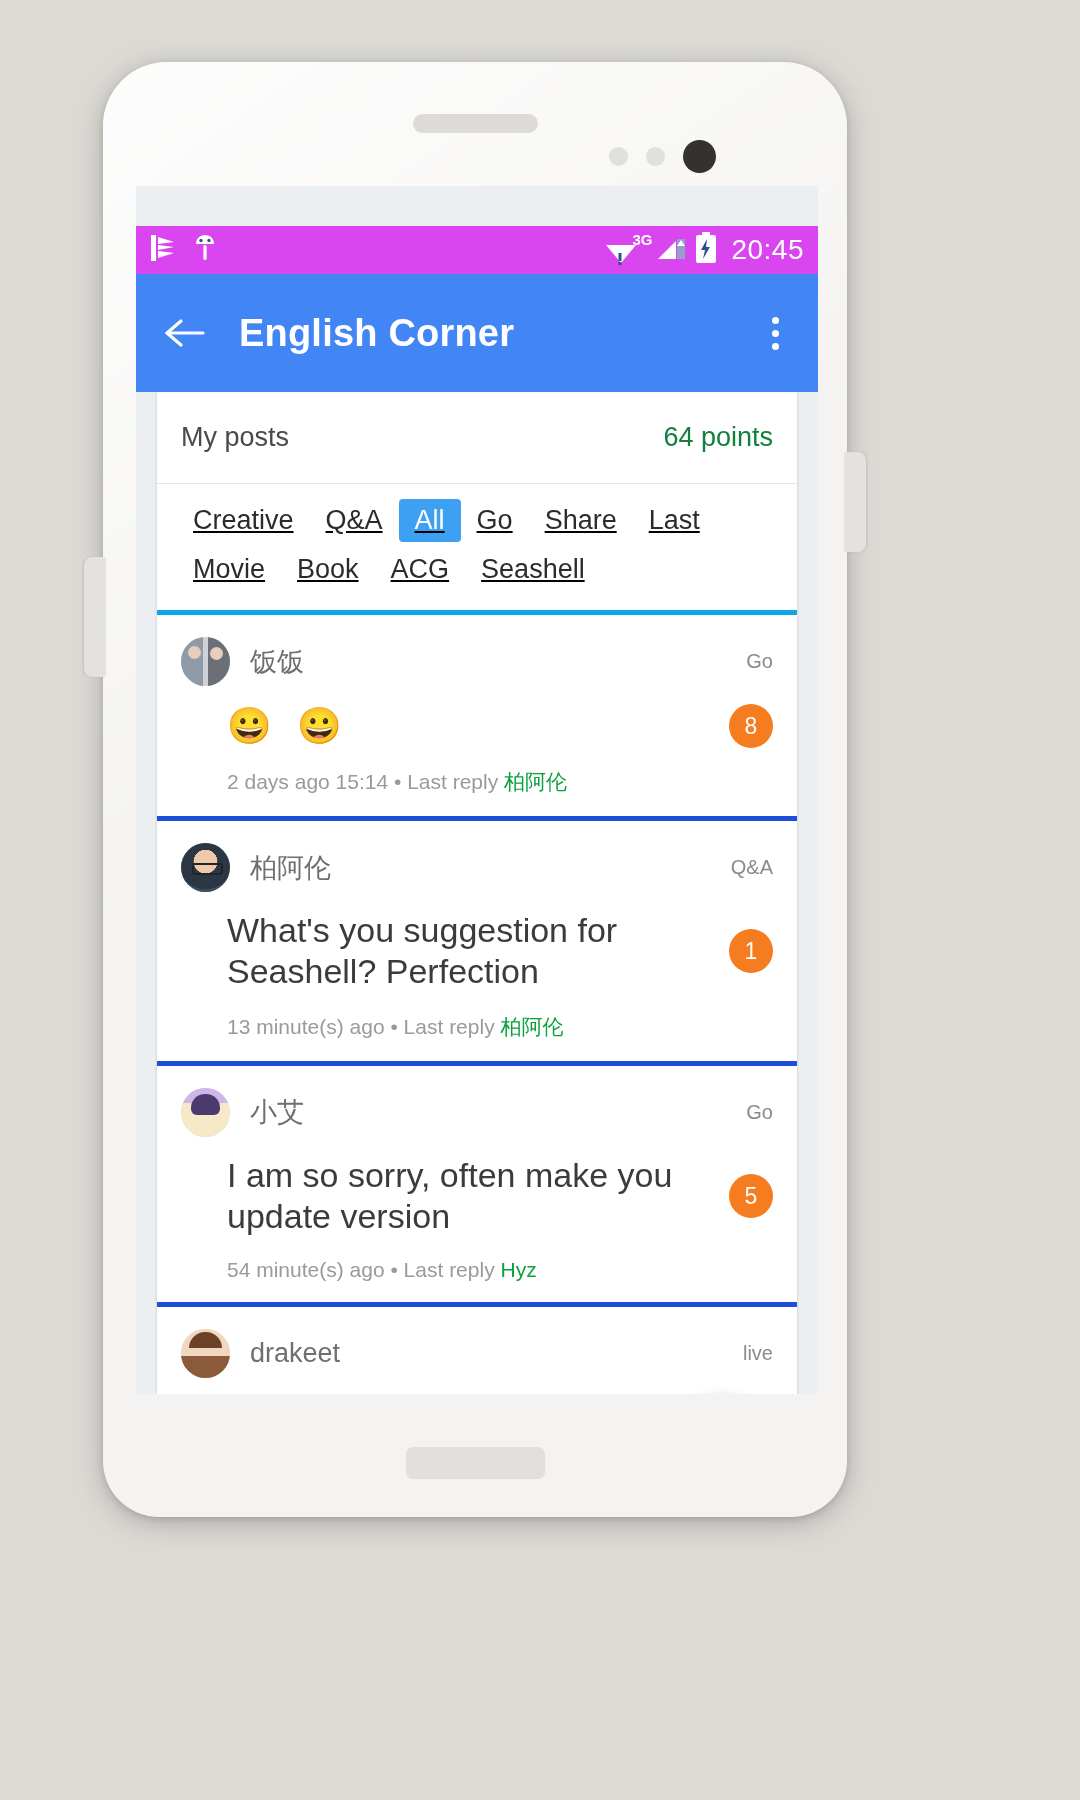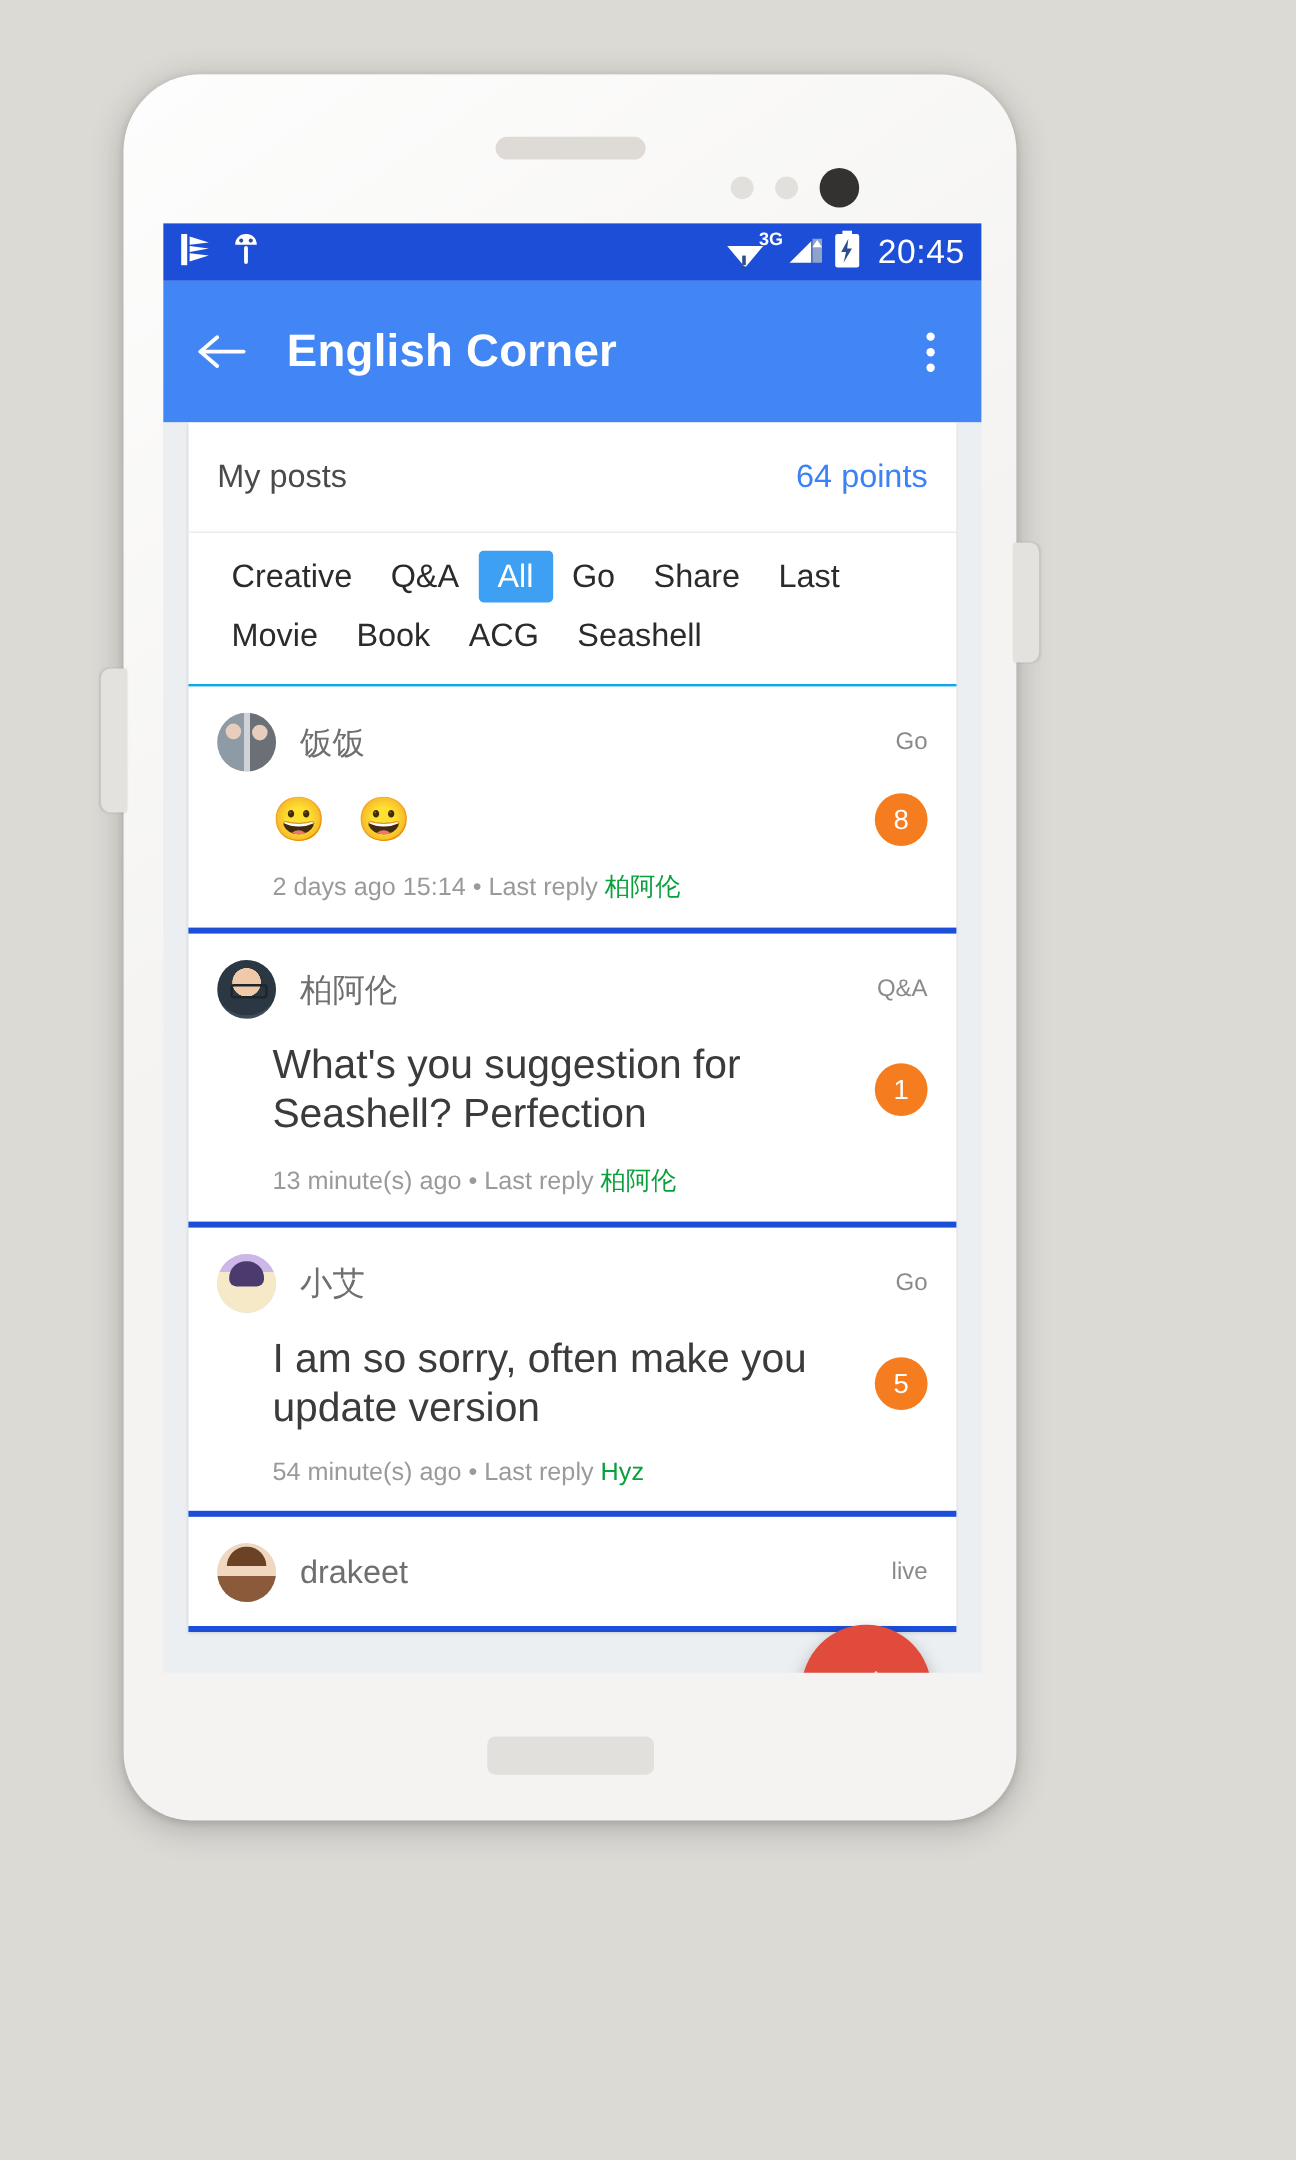--- a/index.html
+++ b/index.html
@@ -123,26 +123,27 @@
   }
 
   
   #myposts-row{
     display:flex; align-items:center; justify-content:space-between;
     padding:0 24px;
     height:92px;
     border-bottom:1px solid #e6e6e6;
   }
   #myposts-label{ font-size:27px; color:#4a4a4a; }
-  #points-label{ font-size:27px; color:#3b82f6; }
+  #points-label{ font-size:27px; color:#15803d; }
 
   
   #chips{
     padding:12px 20px 16px 20px;
-    border-bottom:2px solid #0ea5e9;
+    border-bottom:5px solid #0ea5e9;
+    text-decoration:underline;
   }
   .chip-row{ display:flex; align-items:center; }
   .chip{
     font-size:27px; color:#2b2b2b;
     padding:6px 16px; margin:3px 0;
     border-radius:4px; white-space:nowrap;
   }
   .chip.selected{ background:#3ea0f2; color:#fff; }
 
   
@@ -227,21 +228,21 @@
   <div id="speaker-grille"></div>
   <div id="sensor-1"></div>
   <div id="sensor-2"></div>
   <div id="front-camera"></div>
   <div id="home-button"></div>
   <div id="btn-volume"></div>
   <div id="btn-power"></div>
 
   <div id="screen">
 
-    <div id="status-bar" style="background: #1d4ed8;">
+    <div id="status-bar" style="background: #d946ef; margin-top: 40px;">
       <div class="sb-left">
 
         <span>
           <svg width="26" height="30" viewBox="0 0 26 30">
             <rect x="1" y="2" width="5" height="26" fill="#fff"></rect>
             <g fill="#fff">
               <path d="M8 4 L24 9 L8 11 Z"></path>
               <path d="M8 12 L24 14 L8 17 Z"></path>
               <path d="M8 18 L24 20 L8 25 Z"></path>
             </g>

